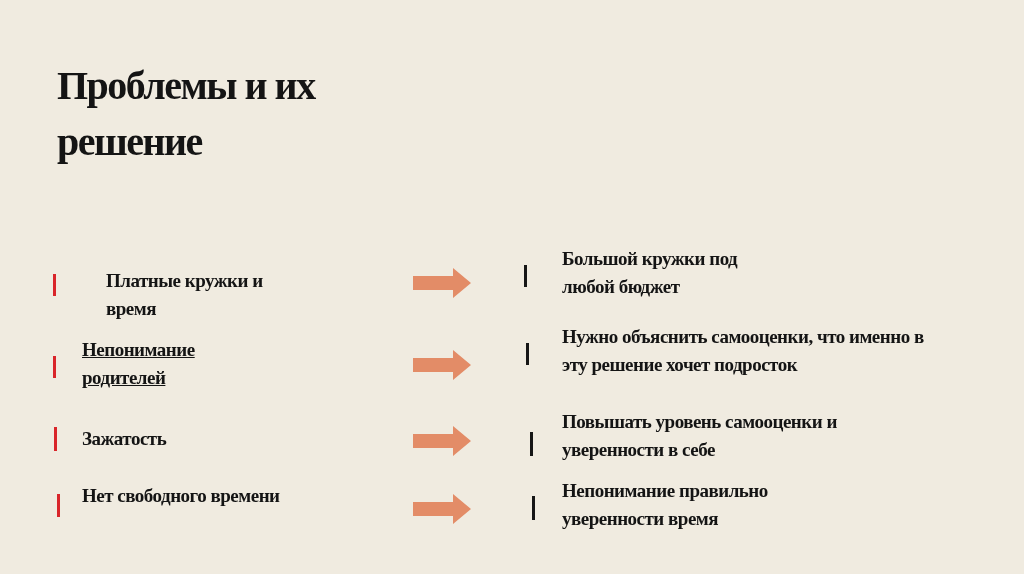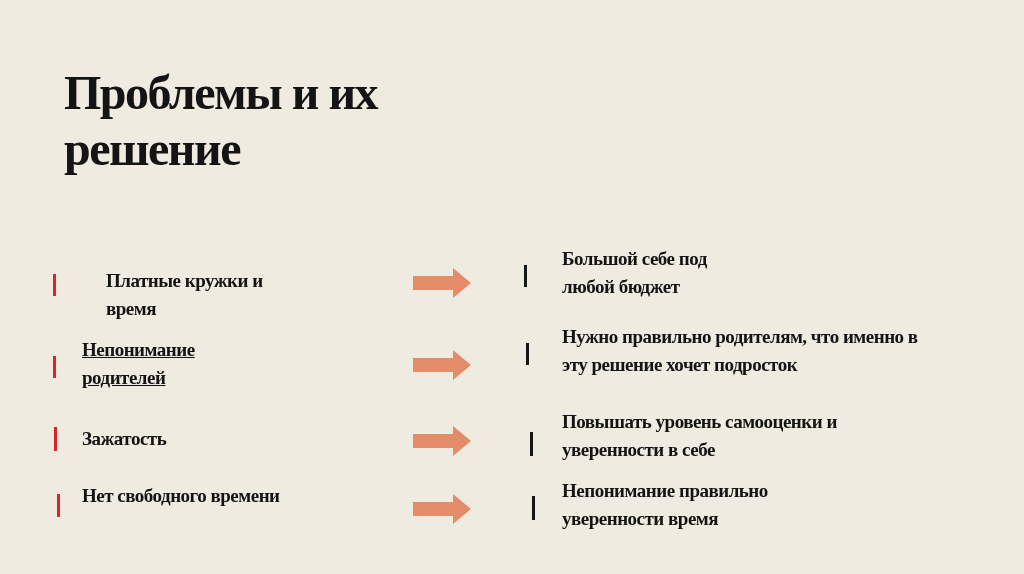--- a/index.html
+++ b/index.html
@@ -7,25 +7,25 @@
       width: 1024px; height: 574px;
       background: #f0ebe0;
       position: relative;
       overflow: hidden;
       font-family: "Liberation Serif", "DejaVu Serif", serif;
       color: #141414;
     }
     .title {
       position: absolute;
       left: 57px; top: 58px;
-      font-size: 48px;
+      font-size: 40px;
       font-weight: bold;
       line-height: 56px;
       letter-spacing: -1.5px;
-      margin: 7px;
+      margin: 0;
       width: 420px;
     }
     .pbar {
       position: absolute;
       width: 3px;
       background: #d9252a;
     }
     .sbar {
       position: absolute;
       width: 3px;
@@ -58,37 +58,37 @@
   <div class="pbar" style="left:53px; top:274px; height:22px;"></div>
   <div class="ptext" style="top:267px;margin-left:24px;">
     <span>Платные кружки и</span><br>
     <span>время</span>
   </div>
   <svg class="arrow" style="top:268px;" viewBox="0 0 58 30">
     <polygon points="0,8 40,8 40,0 58,15 40,30 40,22 0,22" fill="#e38c67"></polygon>
   </svg>
   <div class="sbar" style="left:524px; top:265px; height:22px;"></div>
   <div class="stext" style="top:245px;">
-    <span>Большой себе под</span><br>
+    <span>Большой кружки под</span><br>
     <span>любой бюджет</span>
   </div>
 </div>
 
 <div>
   <div class="pbar" style="left:53px; top:356px; height:22px;"></div>
   <div class="ptext" style="top:336px;text-decoration:underline;">
     <span>Непонимание</span><br>
     <span>родителей</span>
   </div>
   <svg class="arrow" style="top:350px;" viewBox="0 0 58 30">
     <polygon points="0,8 40,8 40,0 58,15 40,30 40,22 0,22" fill="#e38c67"></polygon>
   </svg>
   <div class="sbar" style="left:526px; top:343px; height:22px;"></div>
   <div class="stext" style="top:323px;">
-    <span>Нужно правильно родителям, что именно в</span><br>
+    <span>Нужно объяснить самооценки, что именно в</span><br>
     <span>эту решение хочет подросток</span>
   </div>
 </div>
 
 <div>
   <div class="pbar" style="left:54px; top:427px; height:24px;"></div>
   <div class="ptext" style="top:425px;">
     <span>Зажатость</span>
   </div>
   <svg class="arrow" style="top:426px;" viewBox="0 0 58 30">

